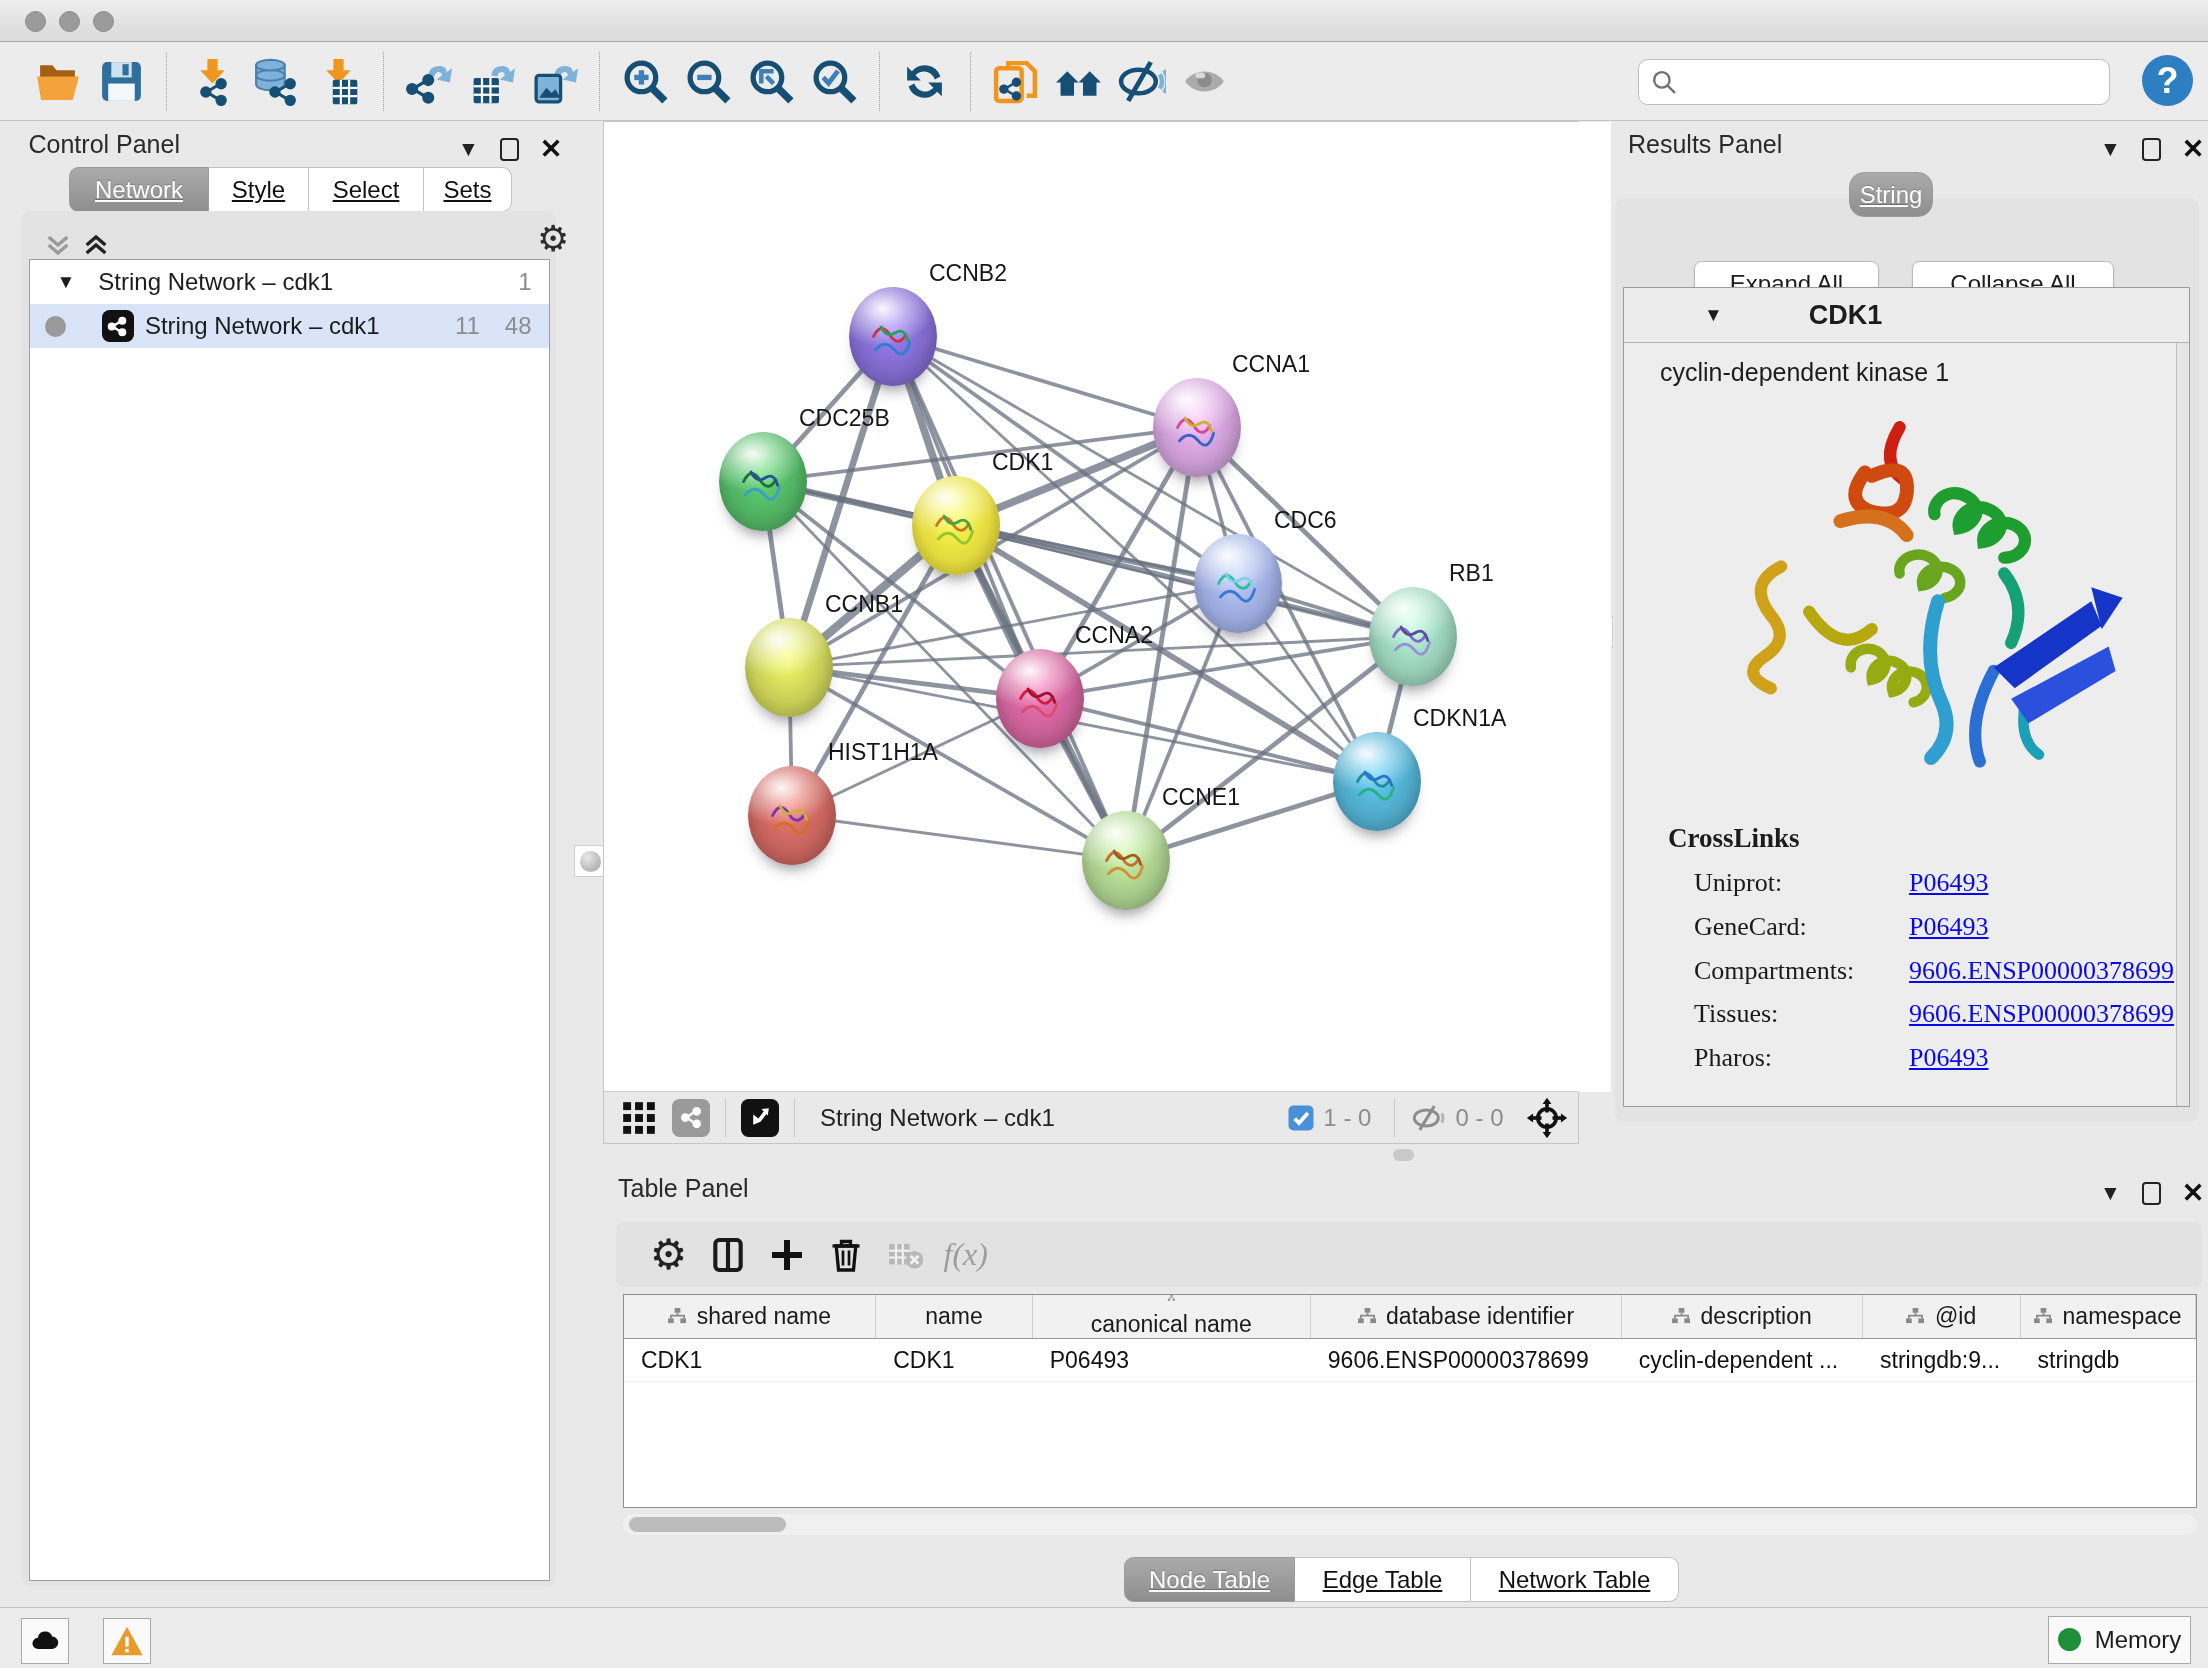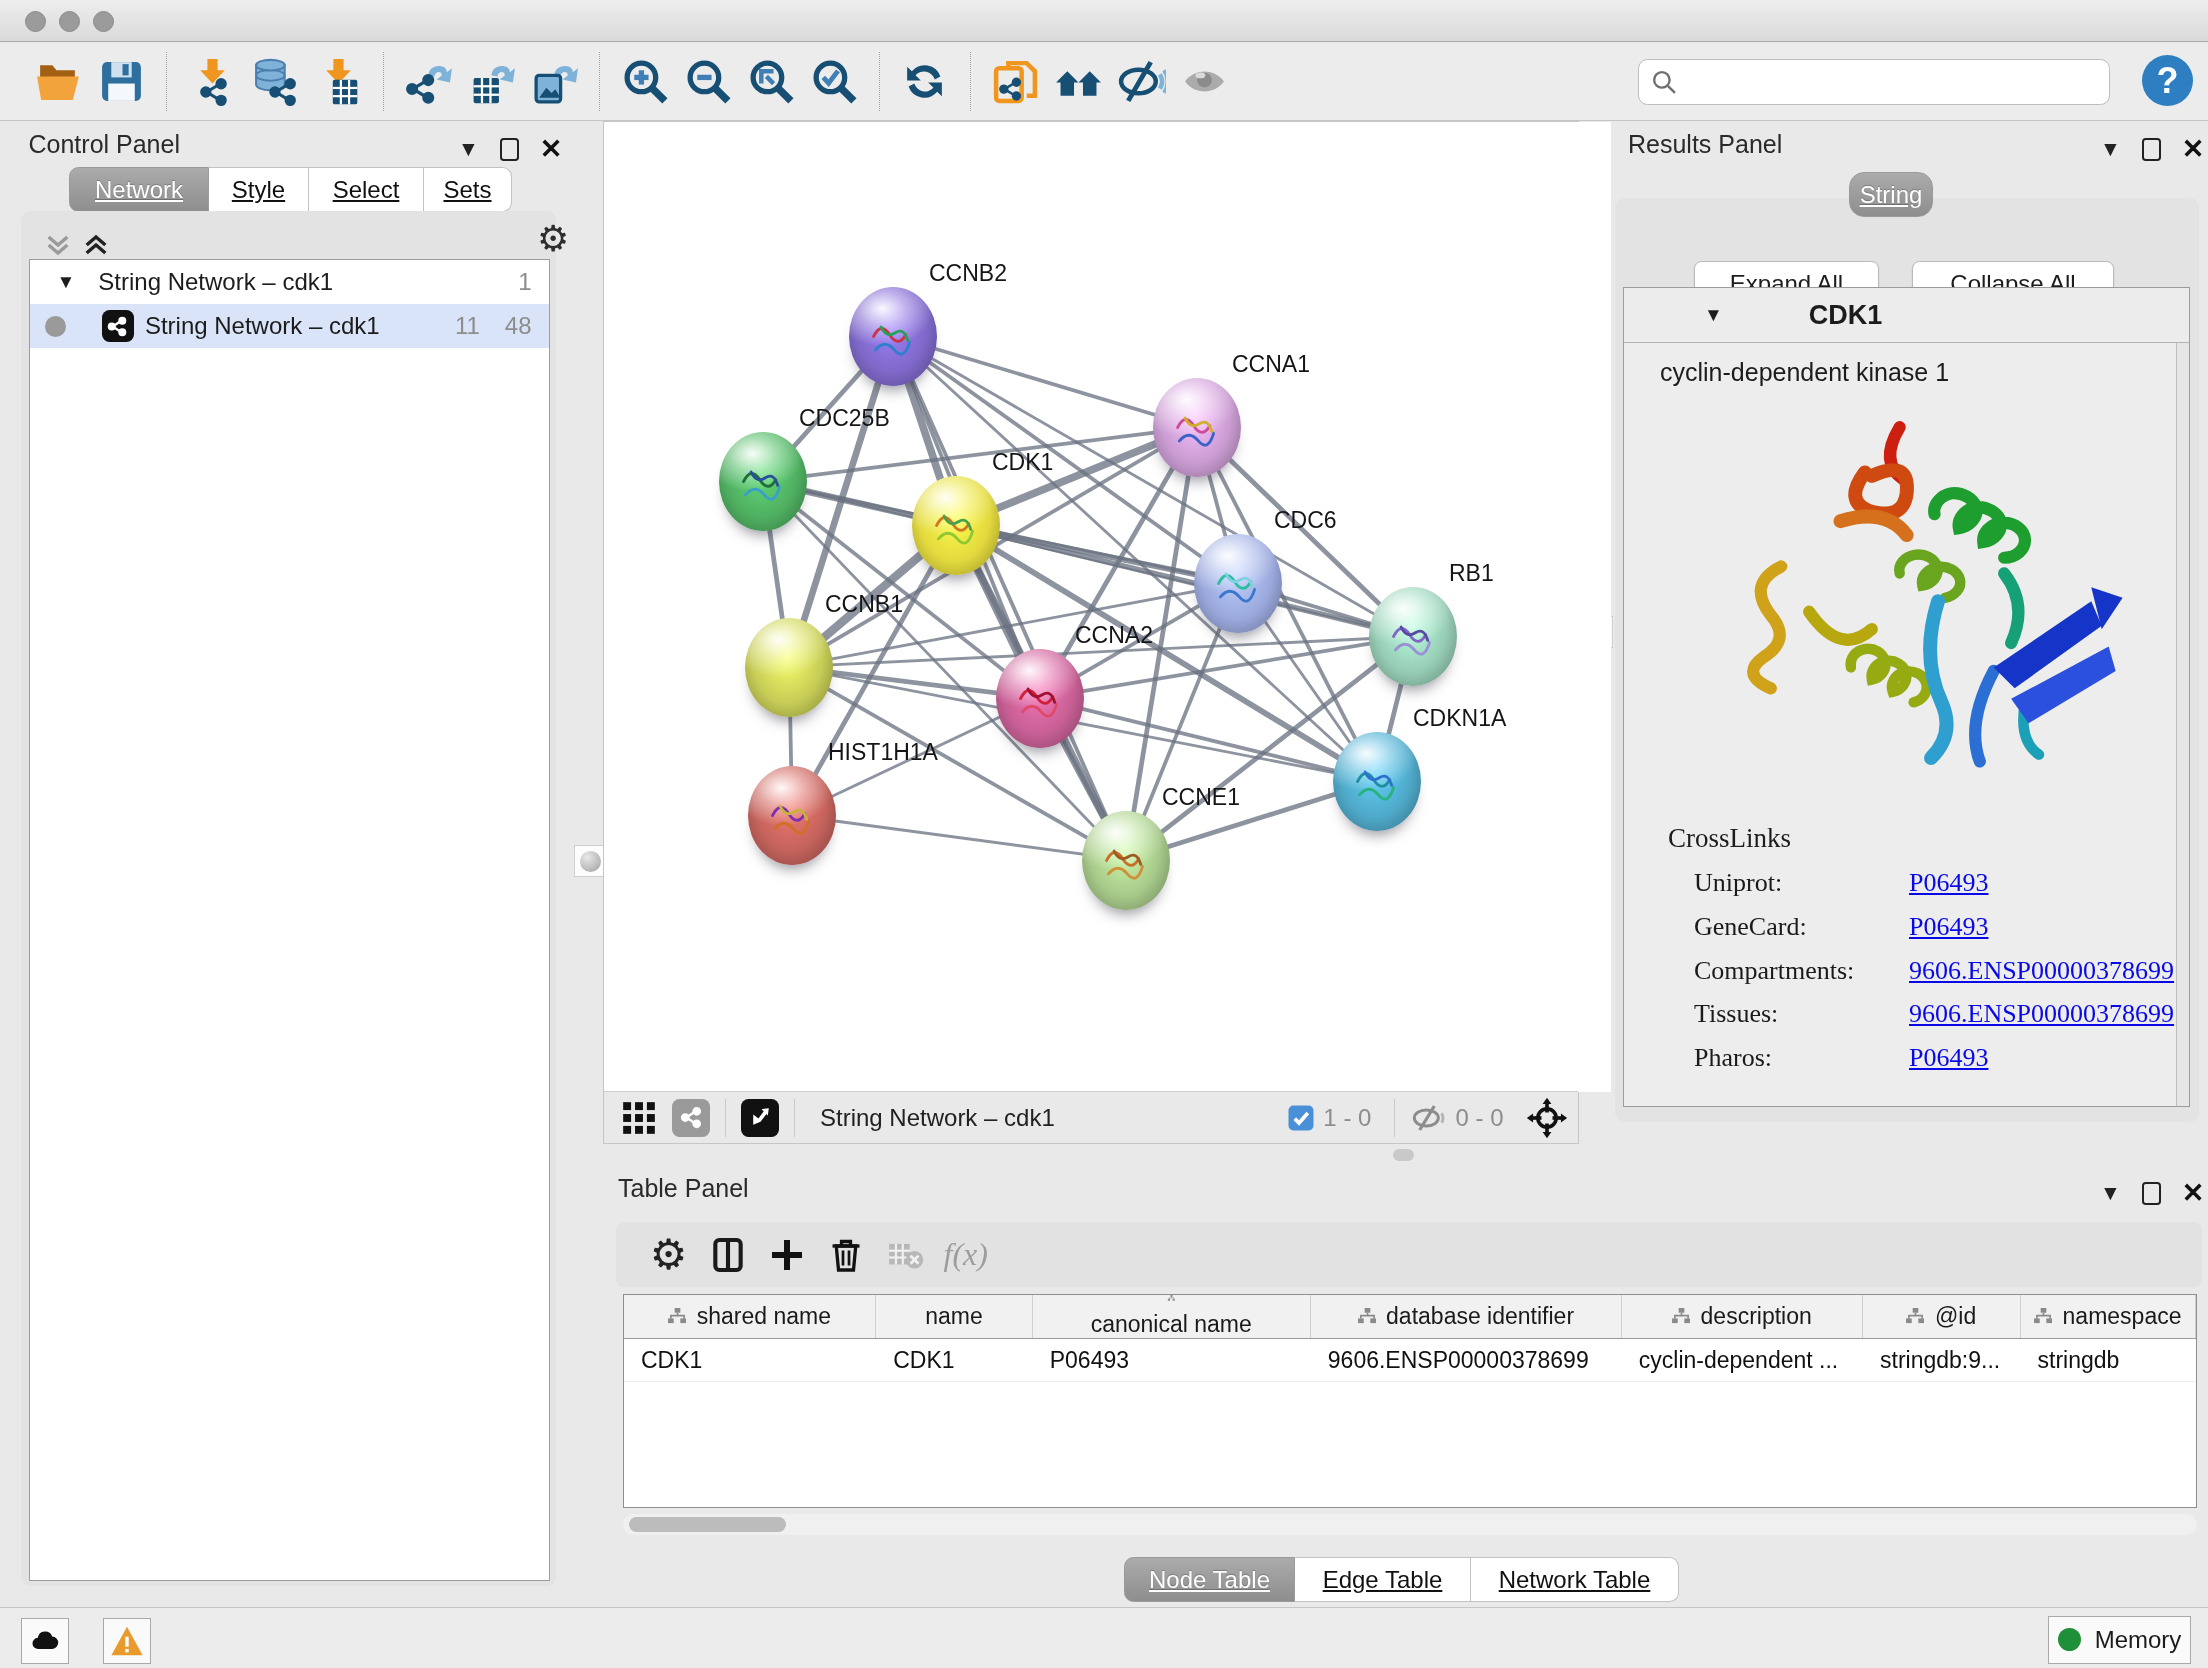--- a/index.html
+++ b/index.html
@@ -70,21 +70,21 @@
   .gray-badge { width:38px; height:38px; background:#9a9a9a; border-radius:7.6px; display:flex; align-items:center; justify-content:center; }
 
   
   #rp-card { position:absolute; left:1615px; top:198px; width:584px; height:924px; background:#e3e3e3; border-radius:9.5px; }
   #rp-inner { position:absolute; left:1623px; top:287px; width:567px; height:820px; background:#ededed; border:1.9px solid #9c9c9c; }
   #rp-gene-row { position:absolute; left:0; top:0; width:100%; height:55px; background:#ececec; border-bottom:1.9px solid #b4b4b4;
     display:flex; align-items:center; }
   #rp-gene { font-size:27px; font-weight:bold; }
   #rp-desc { position:absolute; left:36px; top:70px; font-size:25px; color:#1c1c1c; }
   #rp-scroll { position:absolute; right:0; top:55px; width:13.3px; height:763px; background:#e6e6e6; border-left:1px solid #bdbdbd; }
-  .xl-header { position:absolute; left:44px; font-family:"Liberation Serif", serif; font-weight:normal; font-size:27px; }
+  .xl-header { position:absolute; left:44px; font-family:"Liberation Serif", serif; font-weight:bold; font-size:27px; }
   .xl-row { position:absolute; left:70px; font-family:"Liberation Serif", serif; font-size:26px; display:flex; }
   .xl-label { width:215px; color:#1a1a1a; }
   .xl-link { color:#0909e8; text-decoration:underline; }
   .rp-btn { position:absolute; height:46px; background:#fff; border:1px solid #b9b9b9; border-radius:7.6px;
     font-size:24px; display:flex; align-items:center; justify-content:center; box-shadow:0 1px 1.9px rgba(0,0,0,.12); }
 
   
   #tp-toolbar { position:absolute; left:616px; top:1222px; width:1586px; height:65px; background:#e2e2e2; border-radius:7.6px;
     display:flex; align-items:center; padding-left:23px; }
   .tp-ico { width:59px; height:51px; display:flex; align-items:center; justify-content:center; }

